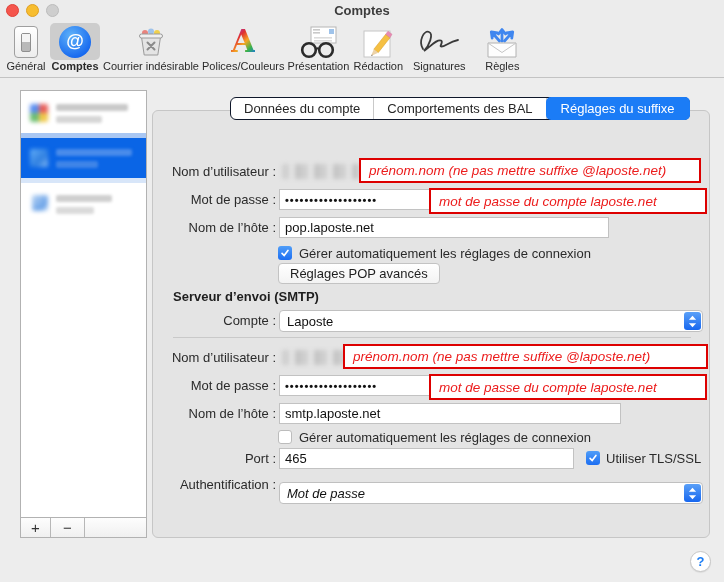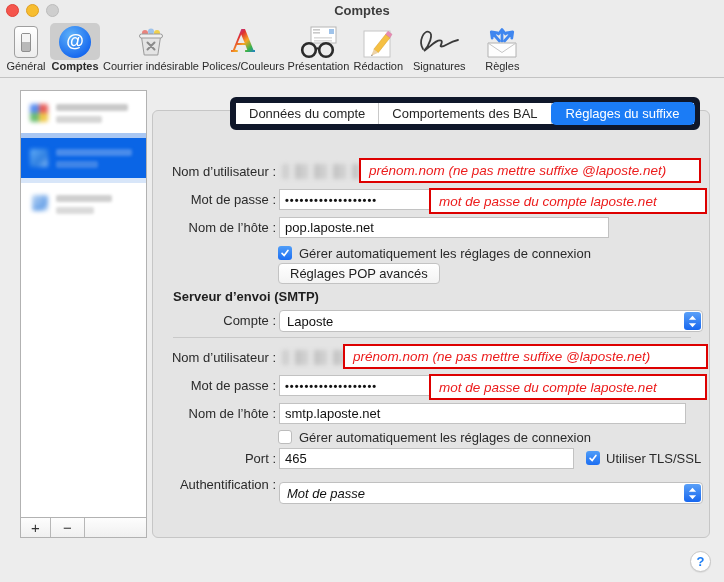--- a/index.html
+++ b/index.html
@@ -51,21 +51,21 @@
     border-top:1px solid #b2b2b2;background:linear-gradient(#fdfdfd,#f0f0f0);}
   .sb-btn{width:29px;border-right:1px solid #b7b7b7;display:flex;align-items:center;
     justify-content:center;font-size:15px;color:#333;line-height:1;cursor:default;}
   .sb-btn.minus{width:33px;}
   .sb-fill{flex:1;}
   
   .panel{position:absolute;left:152px;top:32px;width:558px;height:428px;
     background:#e4e4e4;border:1px solid #c6c6c6;border-radius:6px;box-sizing:border-box;}
   
   .tabbar{position:absolute;left:230px;top:19px;height:21px;display:flex;
-    background:#fff;border:6px solid #0f172a;border-radius:6px;font-size:13px;z-index:9;}
+    background:#fff;border:1px solid #0f172a;border-radius:6px;font-size:13px;z-index:9;}
   .tab{padding:0 13px;display:flex;align-items:center;color:#262626;
     border-right:1px solid #c9c9c9;white-space:nowrap;}
   .tab:last-child{border-right:none;}
   .tab.selected{background:#1b7cf6;color:#fff;border-radius:5px;margin:-1px;
     padding:0 15px;border-right:none;z-index:2;}
   
   .heading{position:absolute;left:20px;font-size:13px;font-weight:bold;color:#1e1e1e;}
   .flabel{position:absolute;left:8px;width:115px;text-align:right;font-size:13px;
     color:#2a2a2a;line-height:21px;white-space:nowrap;}
   .tfield{position:absolute;left:126px;height:21px;background:#fff;border:1px solid #c2c2c2;
@@ -268,21 +268,21 @@
 
     <div class="flabel" style="top:236px;">Nom d’utilisateur :</div>
     <div class="redacted" style="left:129px;top:239px;"></div>
     <div class="ann" style="left:190px;top:233px;width:365px;height:25px;">prénom.nom  (ne pas mettre suffixe @laposte.net)</div>
 
     <div class="flabel" style="top:264px;">Mot de passe :</div>
     <input class="tfield pw" style="top: 264px; width: 409px;" value="•••••••••••••••••••">
     <div class="ann" style="left:276px;top:263px;width:278px;height:26px;">mot de passe du compte laposte.net</div>
 
     <div class="flabel" style="top:292px;">Nom de l’hôte :</div>
-    <input class="tfield" style="top: 292px; width: 407px;" value="smtp.laposte.net">
+    <input class="tfield" style="top: 292px; width: 342px;" value="smtp.laposte.net">
 
     <div class="cb unchecked" style="left:125px;top:319px;"></div>
     <div class="cblabel" style="left:146px;top:319px;">Gérer automatiquement les réglages de connexion</div>
 
     <div class="flabel" style="top:337px;">Port :</div>
     <input class="tfield" style="top: 337px; width: 295px;" value="465">
     <div class="cb checked" style="left:433px;top:340px;">
       <svg width="10" height="10" viewBox="0 0 12 12">
         <path d="M2.5 6.5 L5 9 L9.5 3" stroke="#fff" stroke-width="2" fill="none" stroke-linecap="round"></path>
       </svg>

